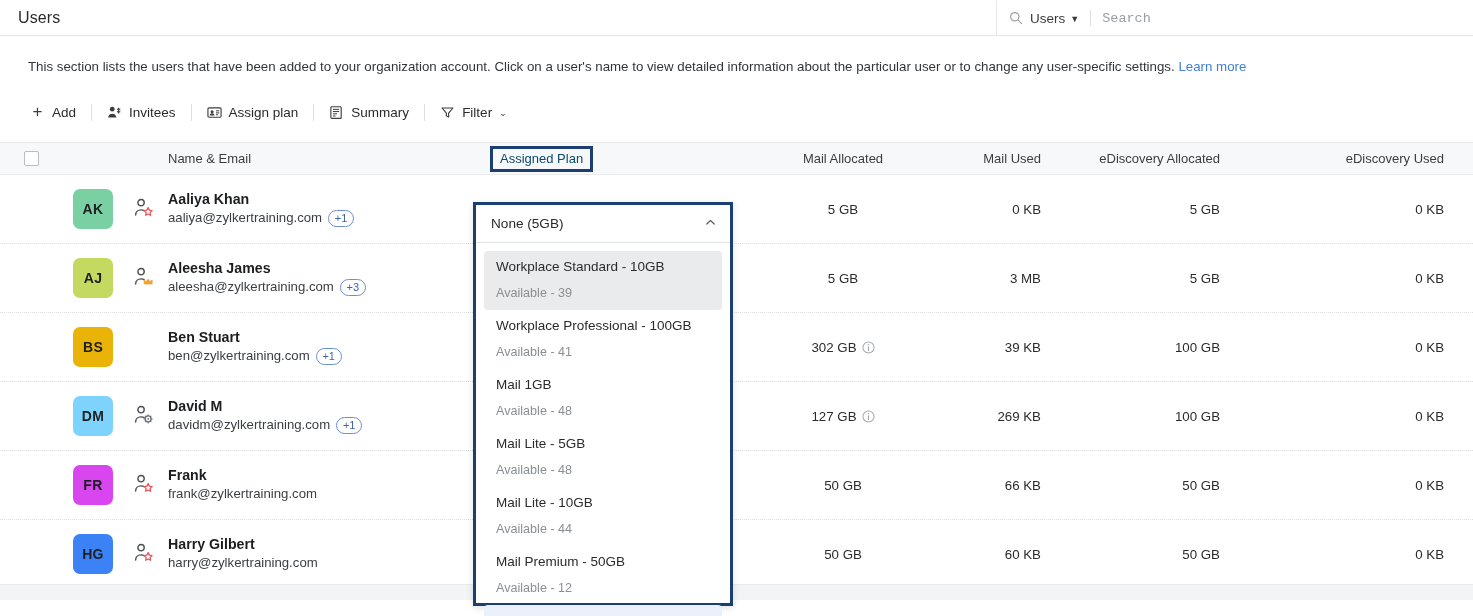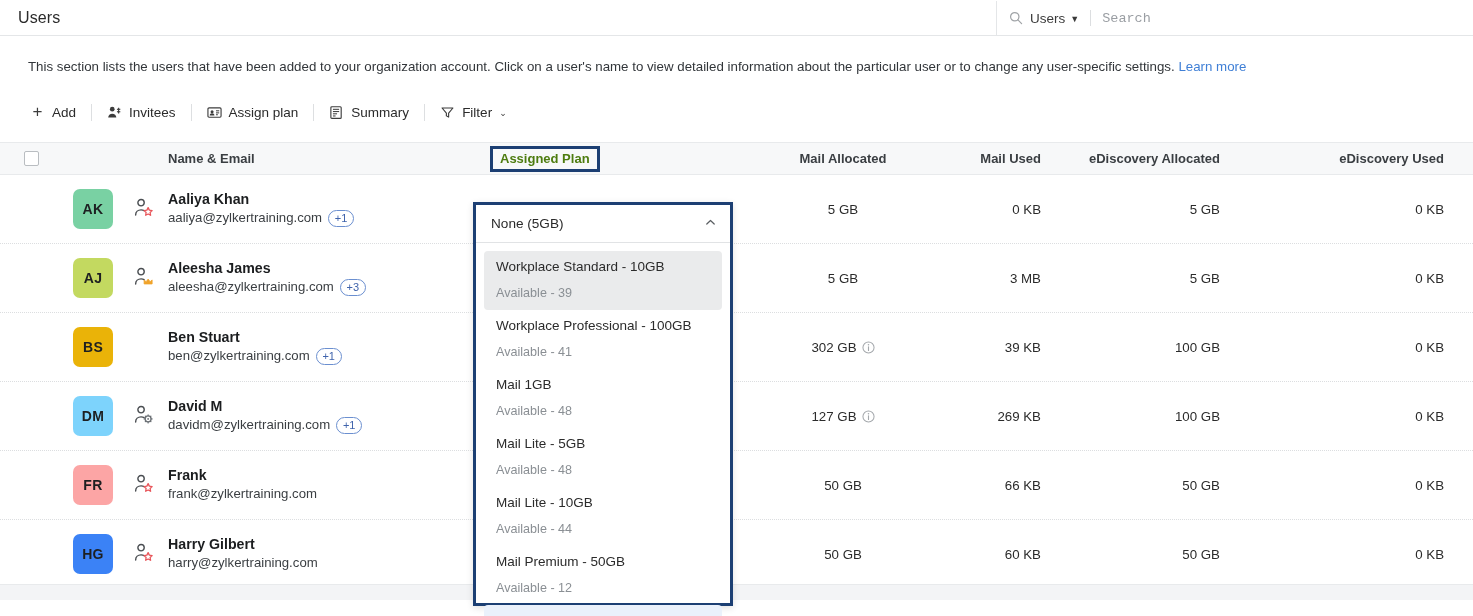--- a/index.html
+++ b/index.html
@@ -68,21 +68,21 @@
   .tb-ico { width: 15px; height: 15px; display:flex; align-items:center; justify-content:center; }
   .plus { font-size: 17px; line-height: 1; color:#3c3c3c; font-weight:300; position:relative; top:-1px;}
 
   
   .thead {
     display: flex; align-items: center;
     height: 33px; margin-top: 13px;
     background: #f7f8f9;
     border-top: 1px solid #e8eaec;
     border-bottom: 1px solid #e8eaec;
-    font-size: 13px; color: #3a3e42; font-weight: bold;
+    font-size: 13px; color: #3a3e42;
   }
   .tr {
     display: flex; align-items: center;
     height: 69px;
     border-bottom: 1px dotted #dcdee0;
     font-size: 13.3px;
   }
   .c-chk   { width: 62px; flex:0 0 62px; display:flex; justify-content:center; }
   .c-av    { width: 62px; flex:0 0 62px; display:flex; justify-content:center; }
   .c-role  { width: 40px; flex:0 0 40px; display:flex; justify-content:center; }
@@ -112,21 +112,21 @@
     border: 1px solid #6b8fd0; border-radius: 9px;
     color: #3f63ac; font-size: 11px; line-height:1;
     cursor: pointer;
   }
 
   .hdr-plan-box {
     display: inline-block;
     border: 3px solid #1c3f73;
     padding: 2px 7px 3px 7px;
     margin-left: -4px;
-    font-size: 13px; color: #4d7c0f;
+    font-size: 13px; color: #0c4a6e;
     background: #f7f8f9;
   }
 
   .info-i {
     display:inline-flex; vertical-align: middle; margin-left: 5px;
     width:13px;height:13px; cursor:pointer;
   }
 
   
   .dd-wrap {
@@ -385,21 +385,21 @@
               <line x1="7" y1="6.2" x2="7" y2="10.3" stroke="#a4a8ac" stroke-width="1.2" stroke-linecap="round"></line>
             </svg>
           </span></div>
         <div class="c-mu">269 KB</div>
         <div class="c-ea">100 GB</div>
         <div class="c-eu">0 KB</div>
       </div>
       <div class="tr">
         <div class="c-chk"></div>
         <div class="c-av">
-          <div class="avatar" style="background:#fca5a5">FR</div>
+          <div class="avatar" style="background:#d946ef">FR</div>
         </div>
         <div class="c-role">
           <span><svg viewBox="0 0 17 17" width="20" height="20">
               <circle cx="6" cy="4" r="2.7" fill="none" stroke="#4a4e52" stroke-width="1.2"></circle>
               <path d="M1.4 14.4c0-2.6 2-4.3 4.6-4.3 1 0 1.9.25 2.6.68" fill="none" stroke="#4a4e52" stroke-width="1.2" stroke-linecap="round"></path>
               <path d="M12 8.2l1.05 2.13 2.35.34-1.7 1.66.4 2.34L12 13.6l-2.1 1.06.4-2.34-1.7-1.66 2.35-.34z" fill="none" stroke="#e8555a" stroke-width="1.1" stroke-linejoin="round"></path>
             </svg></span>
         </div>
         <div class="c-name">
           <div class="uname">Frank</div>

